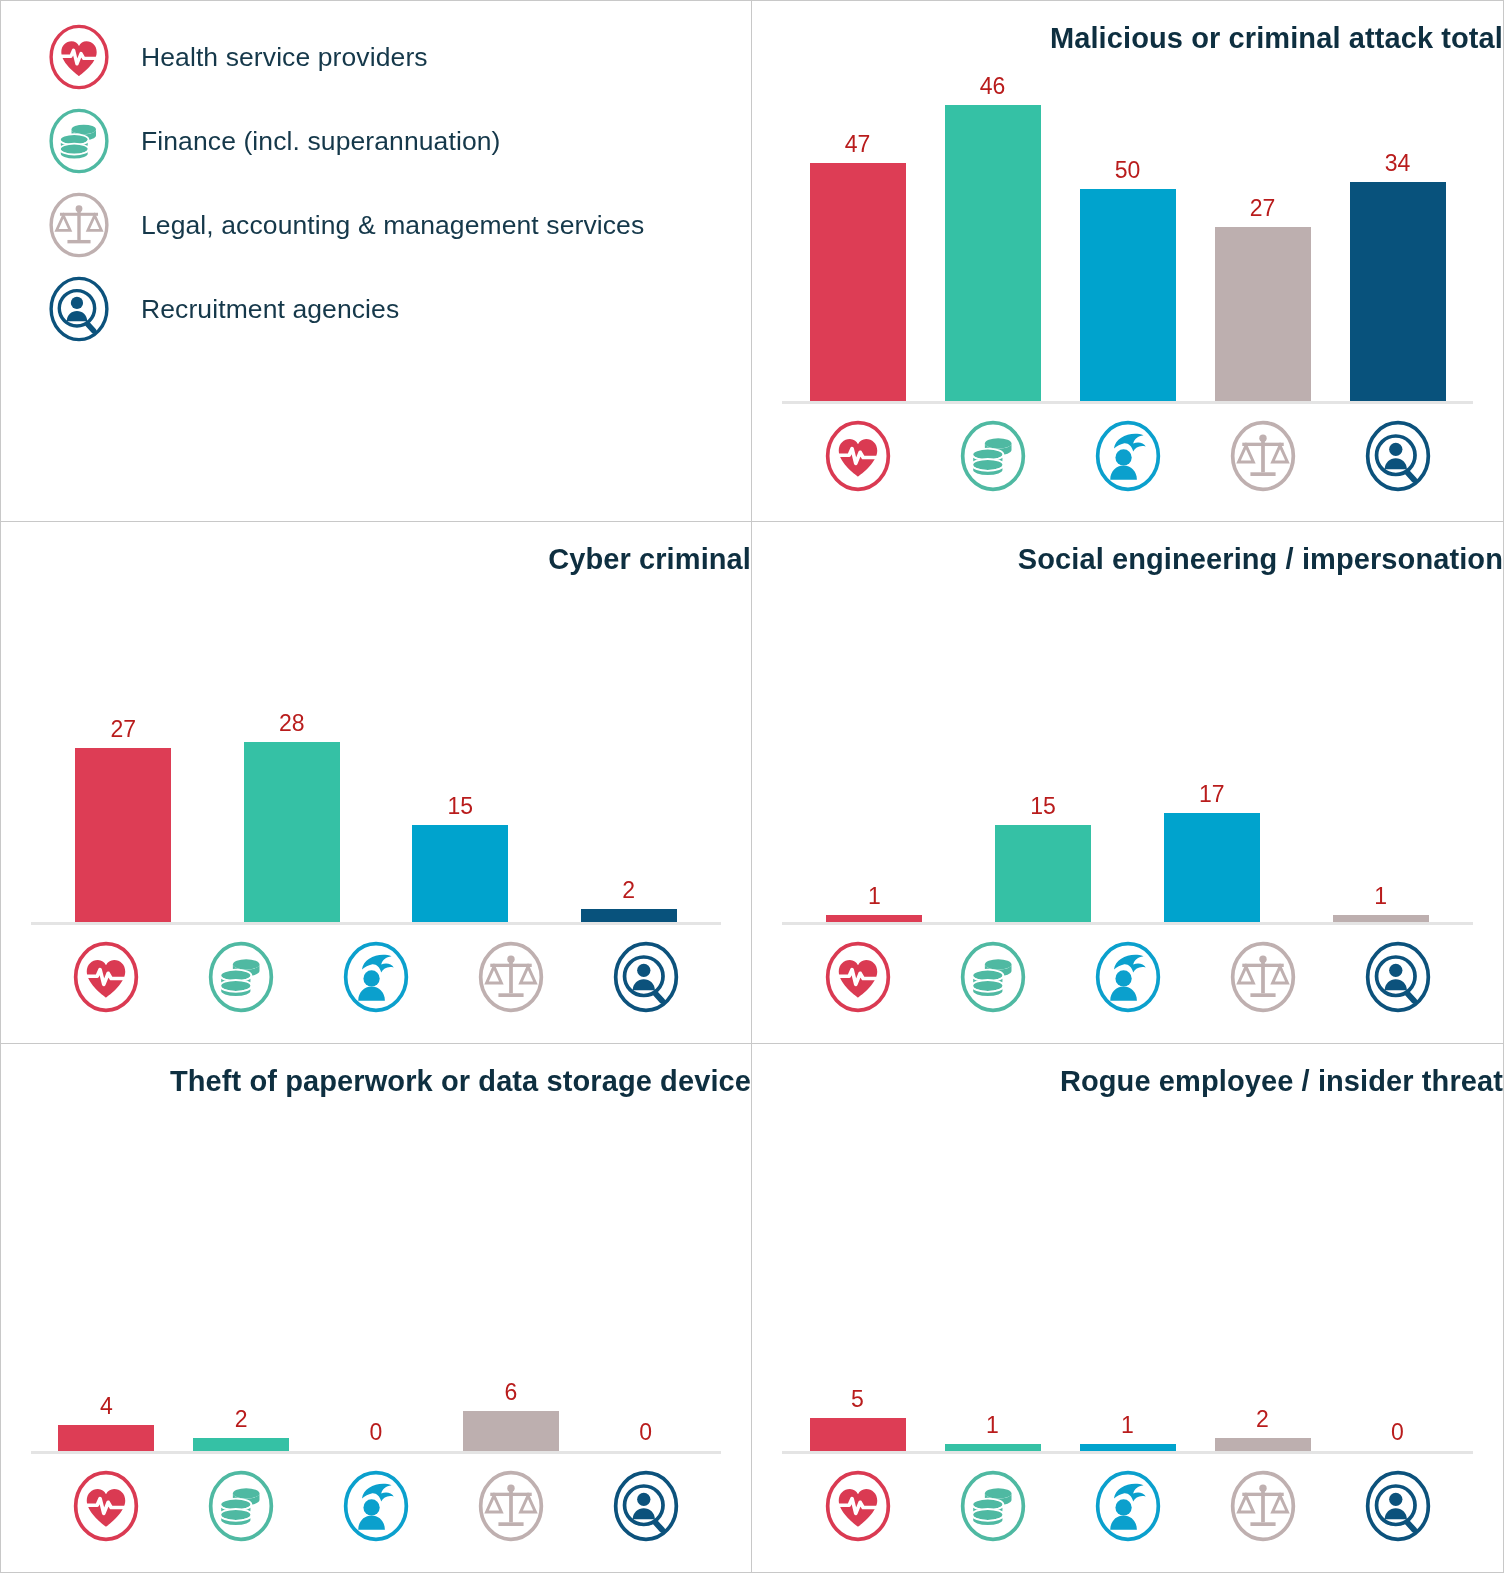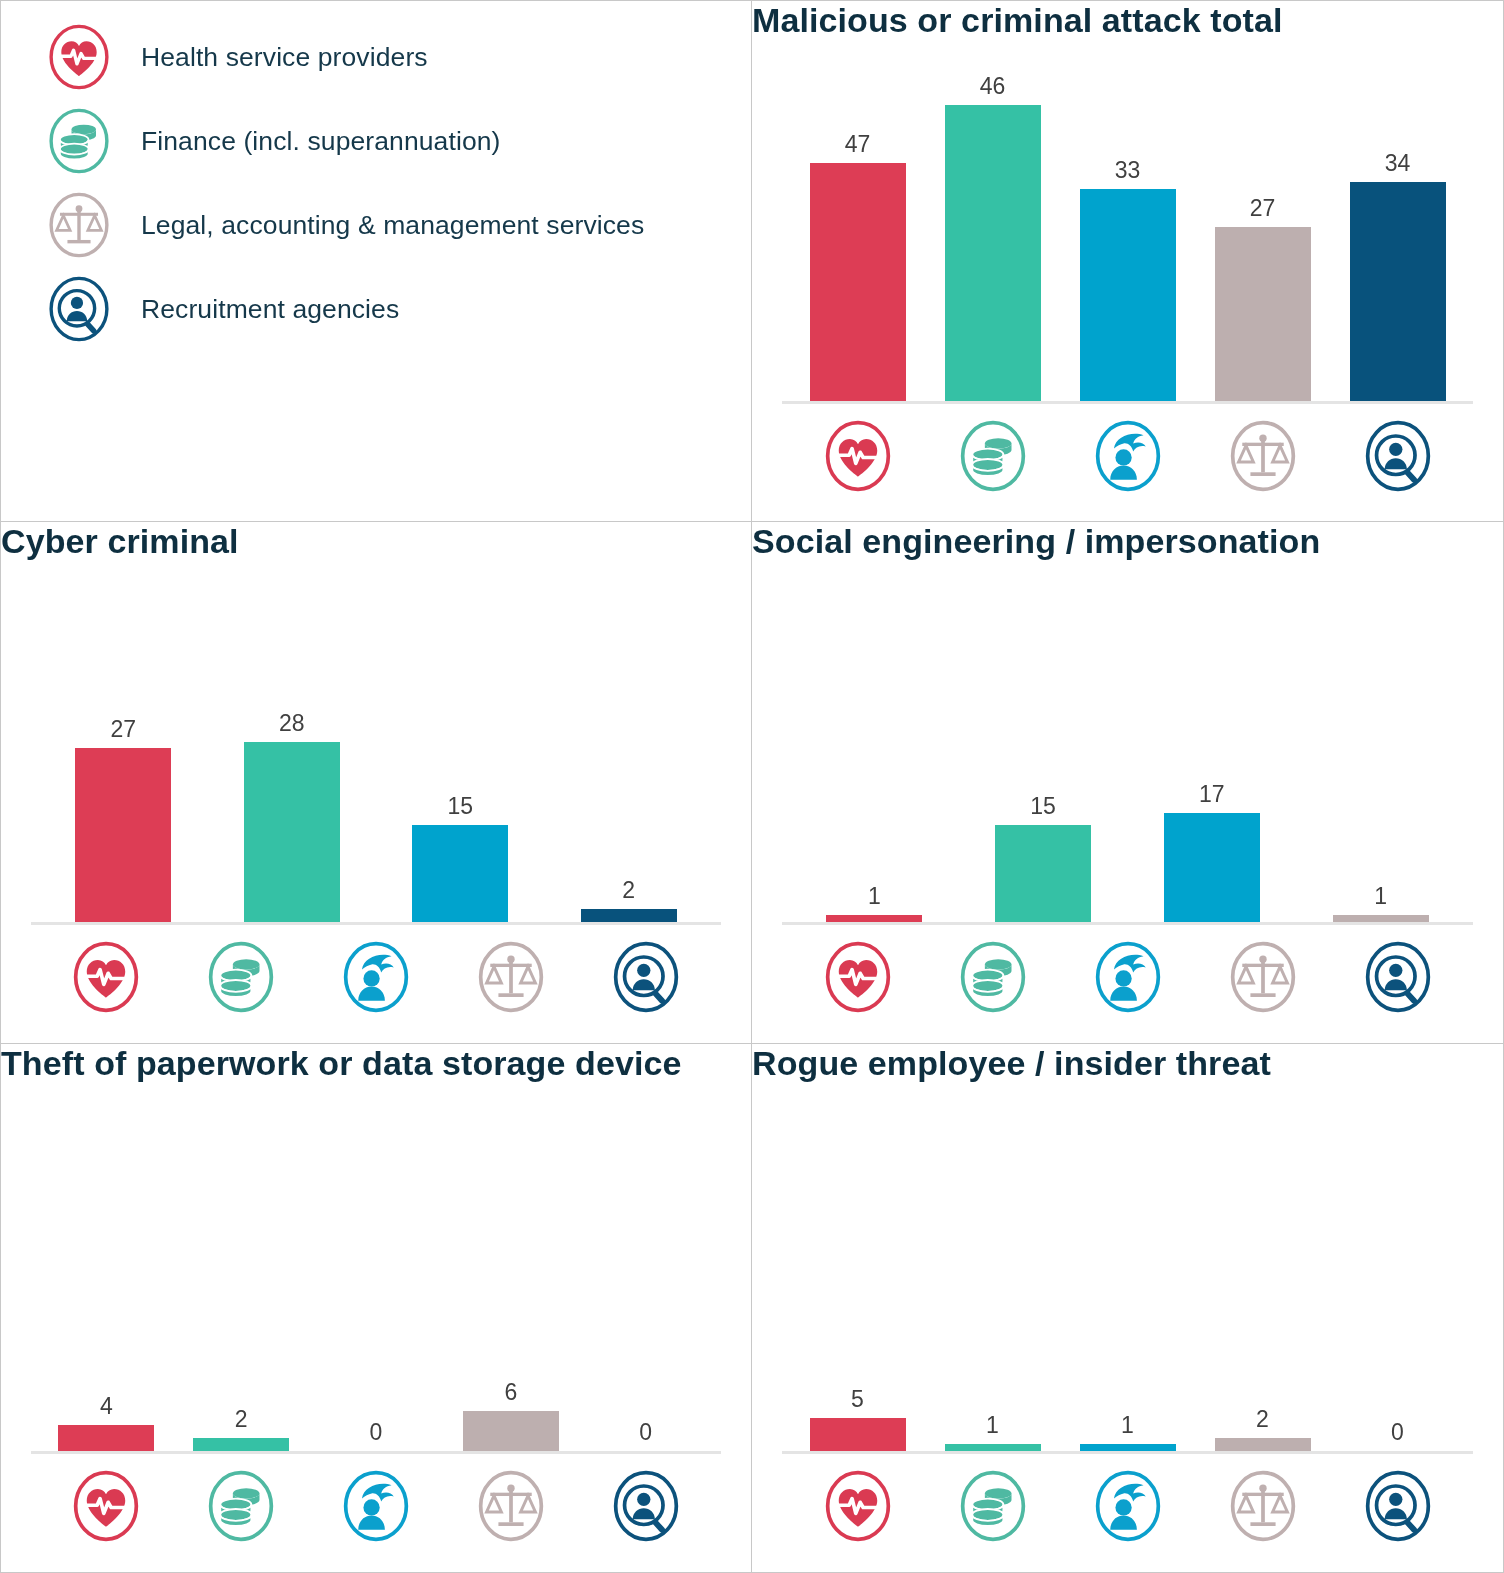--- a/index.html
+++ b/index.html
@@ -51,24 +51,25 @@
   .legend-label {
     margin-left: 28px;
     font-size: 26.5px;
     color: #15384a;
     letter-spacing: 0.1px;
     white-space: nowrap;
   }
 
   
   .chart-title {
-    text-align: left;
-    font-size: 34px;
+    text-align: right;
+    font-size: 29px;
     font-weight: bold;
     color: #0e2f40;
+    padding-top: 21px;
     letter-spacing: 0.1px;
     white-space: nowrap;
   }
   .bars {
     position: absolute;
     left: 38px;
     right: 38px;
     display: flex;
     align-items: flex-end;
     justify-content: space-between;
@@ -77,21 +78,21 @@
     flex: 1 1 0;
     display: flex;
     flex-direction: column;
     align-items: center;
     justify-content: flex-end;
     height: 100%;
     position: relative;
   }
   .bar-value {
     font-size: 23px;
-    color: #404040;
+    color: #b91c1c;
     margin-bottom: 7px;
     line-height: 1;
   }
   .bar-rect {
     width: 96px;
     background: #cccccc;
   }
   .baseline {
     position: absolute;
     left: 30px;
@@ -175,21 +176,21 @@
   <div class="bars" style="top: 70px; height: 330px;">
         <div class="bar-col">
           <div class="bar-value">47</div>
           <div class="bar-rect" style="height: 238.087px; background: rgb(221, 61, 85);"></div>
         </div>
         <div class="bar-col">
           <div class="bar-value">46</div>
           <div class="bar-rect" style="height: 296px; background: rgb(53, 193, 165);"></div>
         </div>
         <div class="bar-col">
-          <div class="bar-value">33</div>
+          <div class="bar-value">50</div>
           <div class="bar-rect" style="height: 212.348px; background: rgb(0, 163, 205);"></div>
         </div>
         <div class="bar-col">
           <div class="bar-value">27</div>
           <div class="bar-rect" style="height: 173.739px; background: rgb(189, 175, 175);"></div>
         </div>
         <div class="bar-col">
           <div class="bar-value">34</div>
           <div class="bar-rect" style="height: 218.783px; background: rgb(8, 82, 124);"></div>
         </div>

